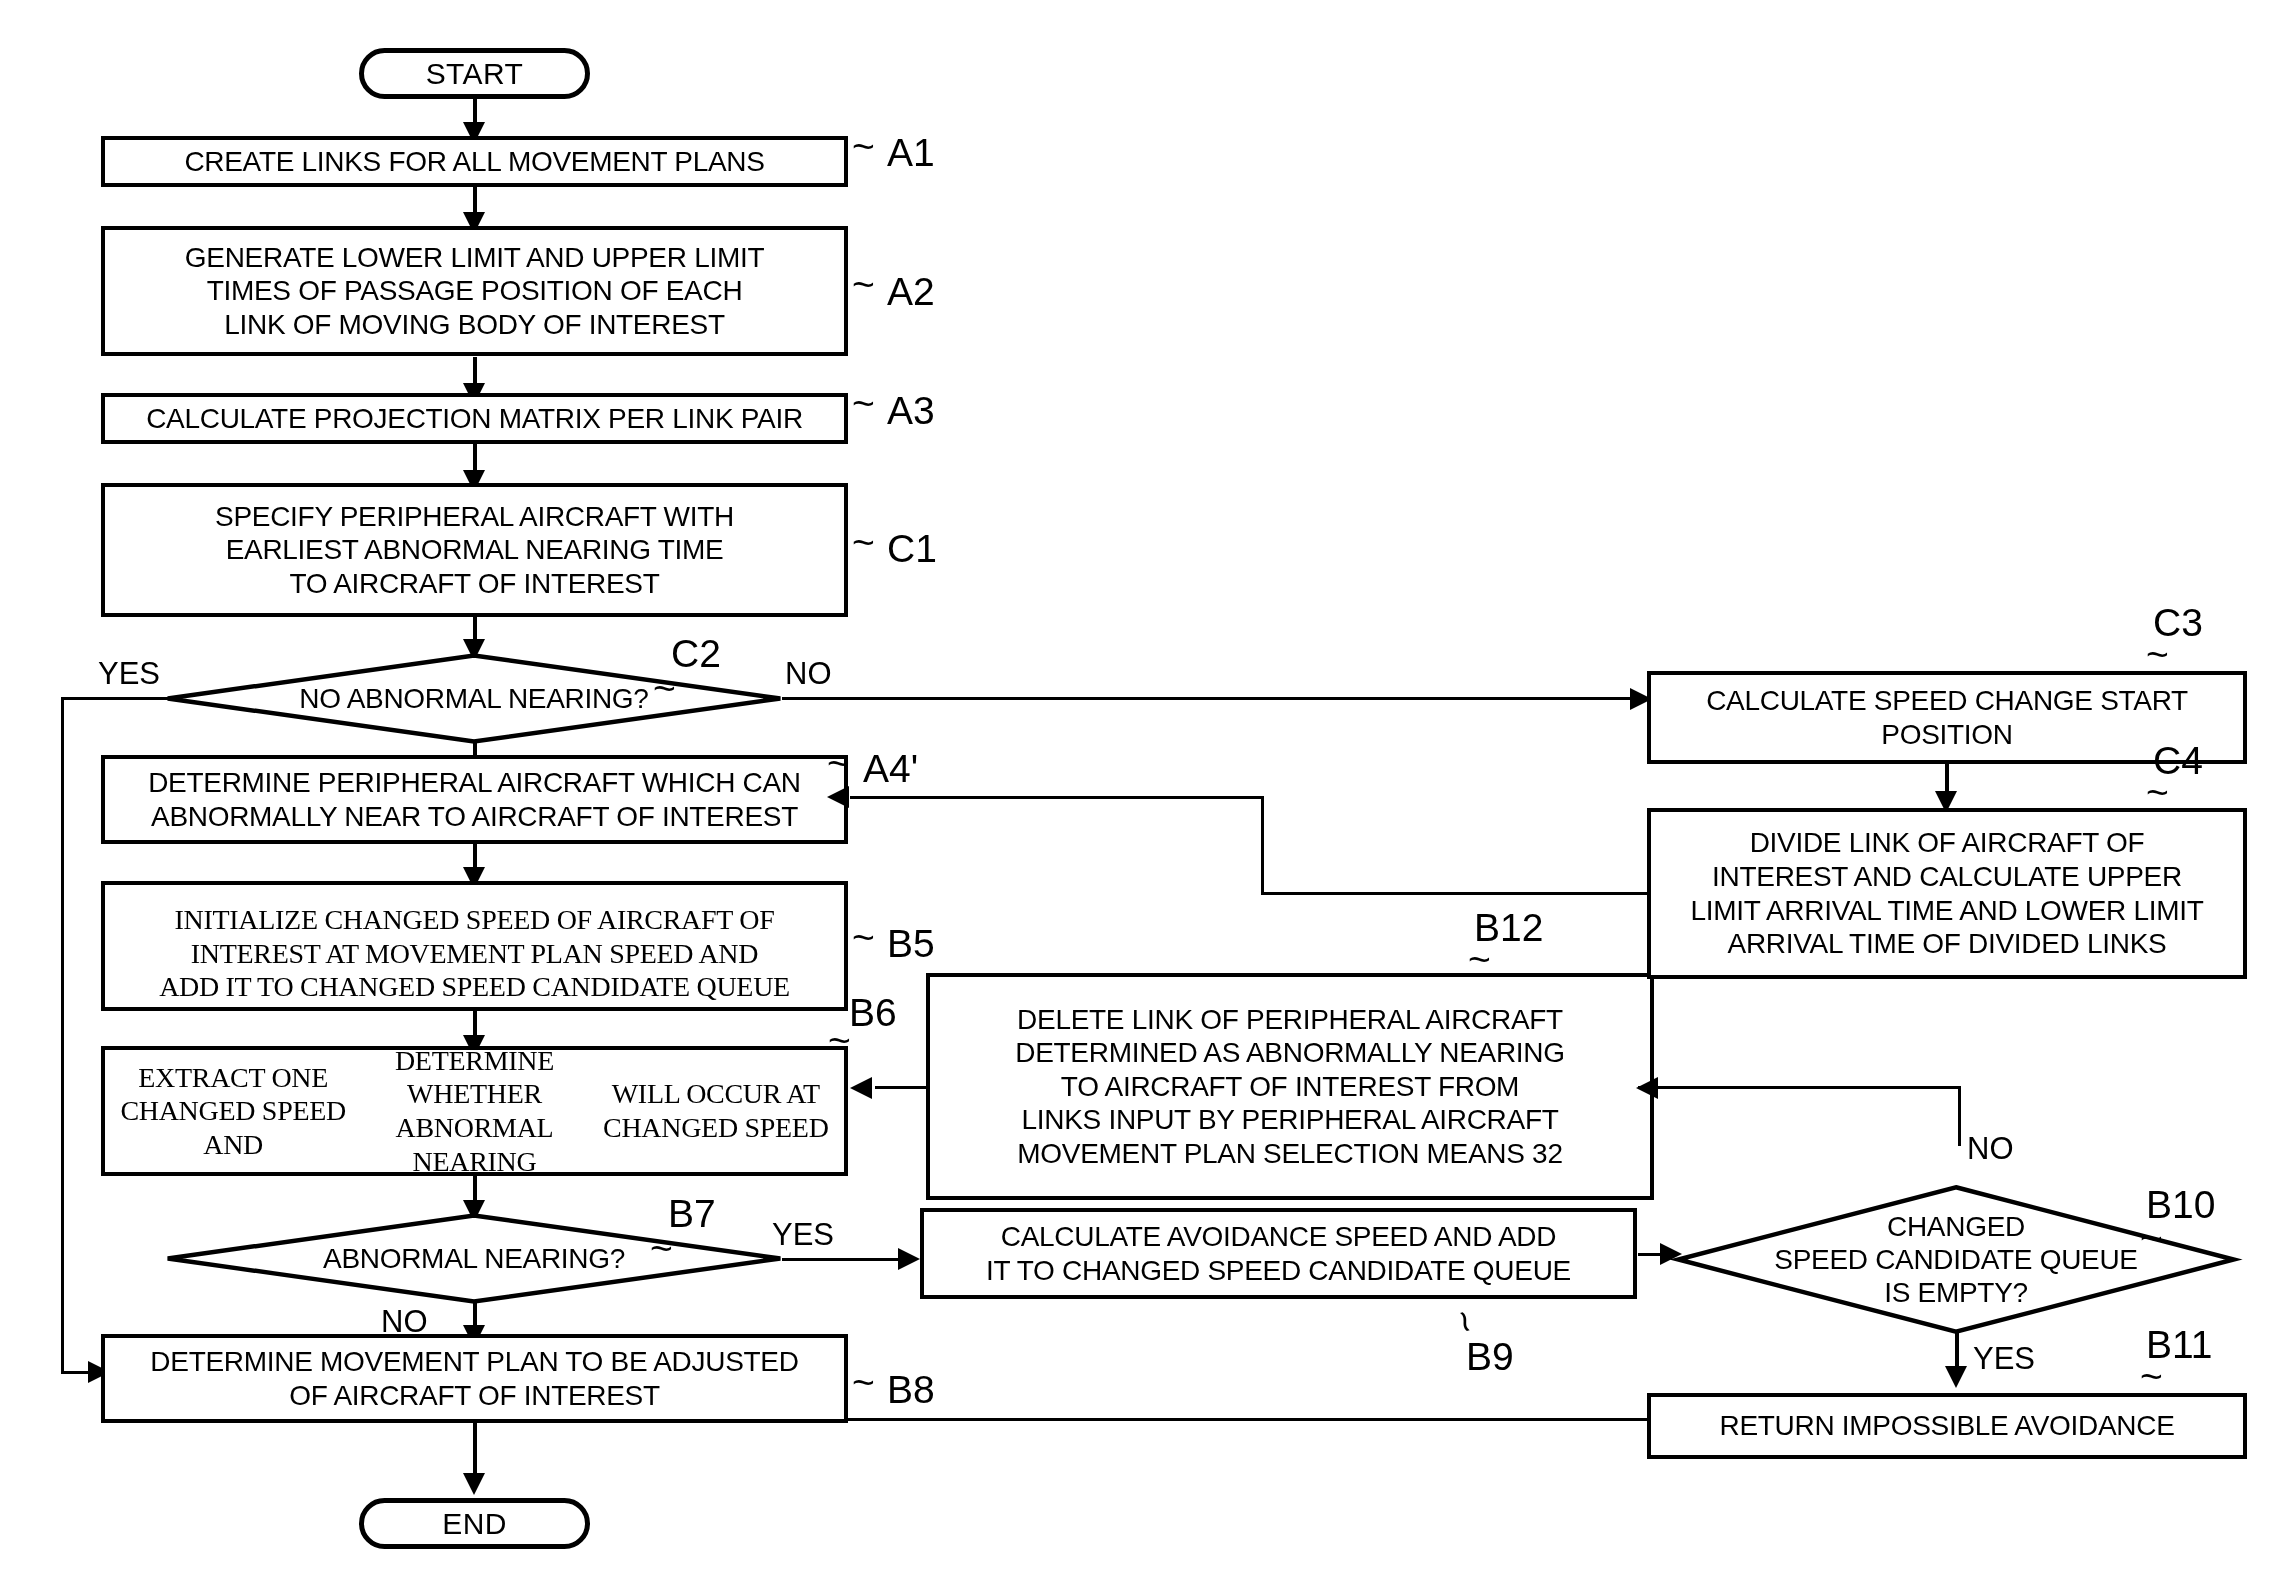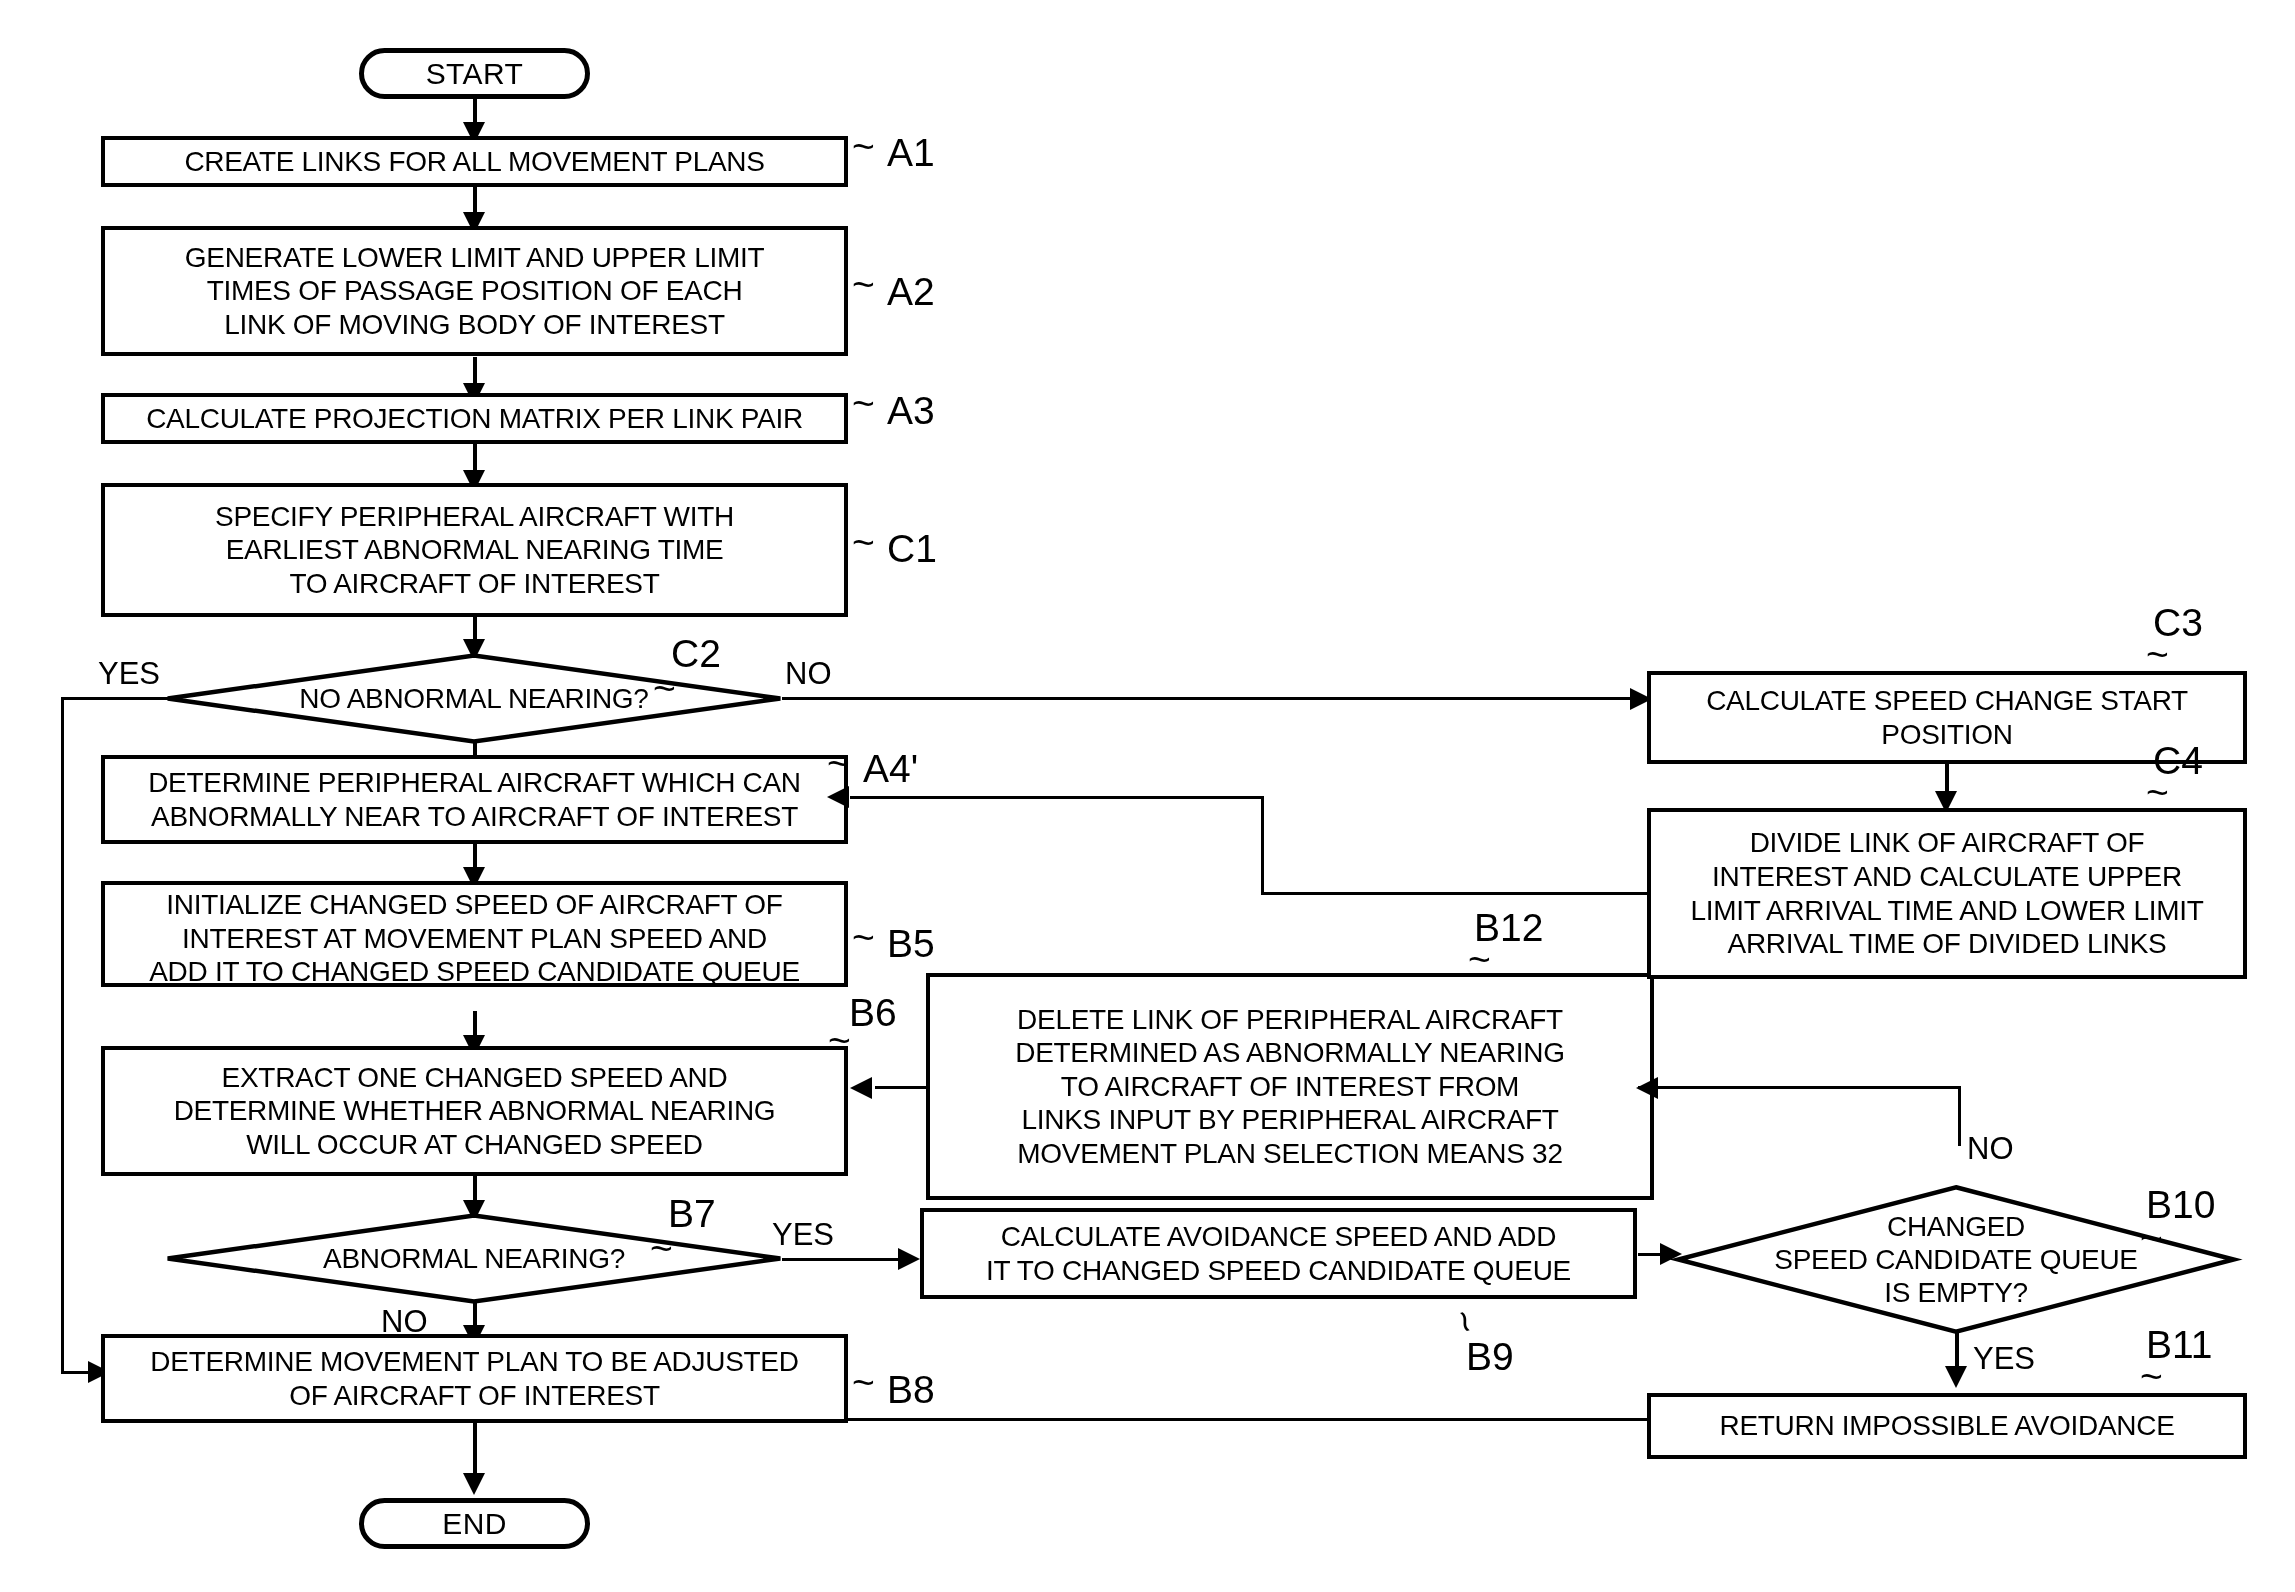--- a/index.html
+++ b/index.html
@@ -156,32 +156,32 @@
   <div class="node" style="left:101px; top:755px; width:747px; height:89px; flex-direction:column; justify-content:center;">
     <span class="txt">DETERMINE PERIPHERAL AIRCRAFT WHICH CAN</span>
     <span class="txt">ABNORMALLY NEAR TO AIRCRAFT OF INTEREST</span>
   </div>
   <div class="tilde" style="left:827px; top:744px;">~</div>
   <div class="ref" style="left:863px; top:747px;">A4'</div>
 
   <div class="ln lnv" style="left:473px; top:844px; width:3.7px; height:30px;"></div>
   <div class="arrow arr-d" style="left:463px; top:867px;"></div>
 
-  <div class="node" style="left:101px; top:881px; width:747px; height:106px; flex-direction:column; justify-content:space-between;">
+  <div class="node" style="left:101px; top:881px; width:747px; height:130px; flex-direction:column; justify-content:flex-end;font-family:Liberation Serif, serif;">
     <span class="txt">INITIALIZE CHANGED SPEED OF AIRCRAFT OF</span>
     <span class="txt">INTEREST AT MOVEMENT PLAN SPEED AND</span>
     <span class="txt">ADD IT TO CHANGED SPEED CANDIDATE QUEUE</span>
   </div>
   <div class="tilde" style="left:852px; top:918px;">~</div>
   <div class="ref" style="left:887px; top:922px;">B5</div>
 
   <div class="ln lnv" style="left:473px; top:1011px; width:3.7px; height:31px;"></div>
   <div class="arrow arr-d" style="left:463px; top:1035px;"></div>
 
-  <div class="node" style="left:101px; top:1046px; width:747px; height:130px; flex-direction:column; justify-content:center;">
+  <div class="node" style="left:101px; top:1046px; width:747px; height:130px; flex-direction:row; justify-content:center;font-family:Liberation Serif, serif;">
     <span class="txt">EXTRACT ONE CHANGED SPEED AND</span>
     <span class="txt">DETERMINE WHETHER ABNORMAL NEARING</span>
     <span class="txt">WILL OCCUR AT CHANGED SPEED</span>
   </div>
   <div class="tilde" style="left:828px; top:1021px;">~</div>
   <div class="ref" style="left:849px; top:991px;">B6</div>
 
   <div class="ln lnh" style="left:875px; top:1086px; width:52px; height:3px;"></div>
   <div class="arrow arr-l" style="left:850px; top:1077px;"></div>
 

